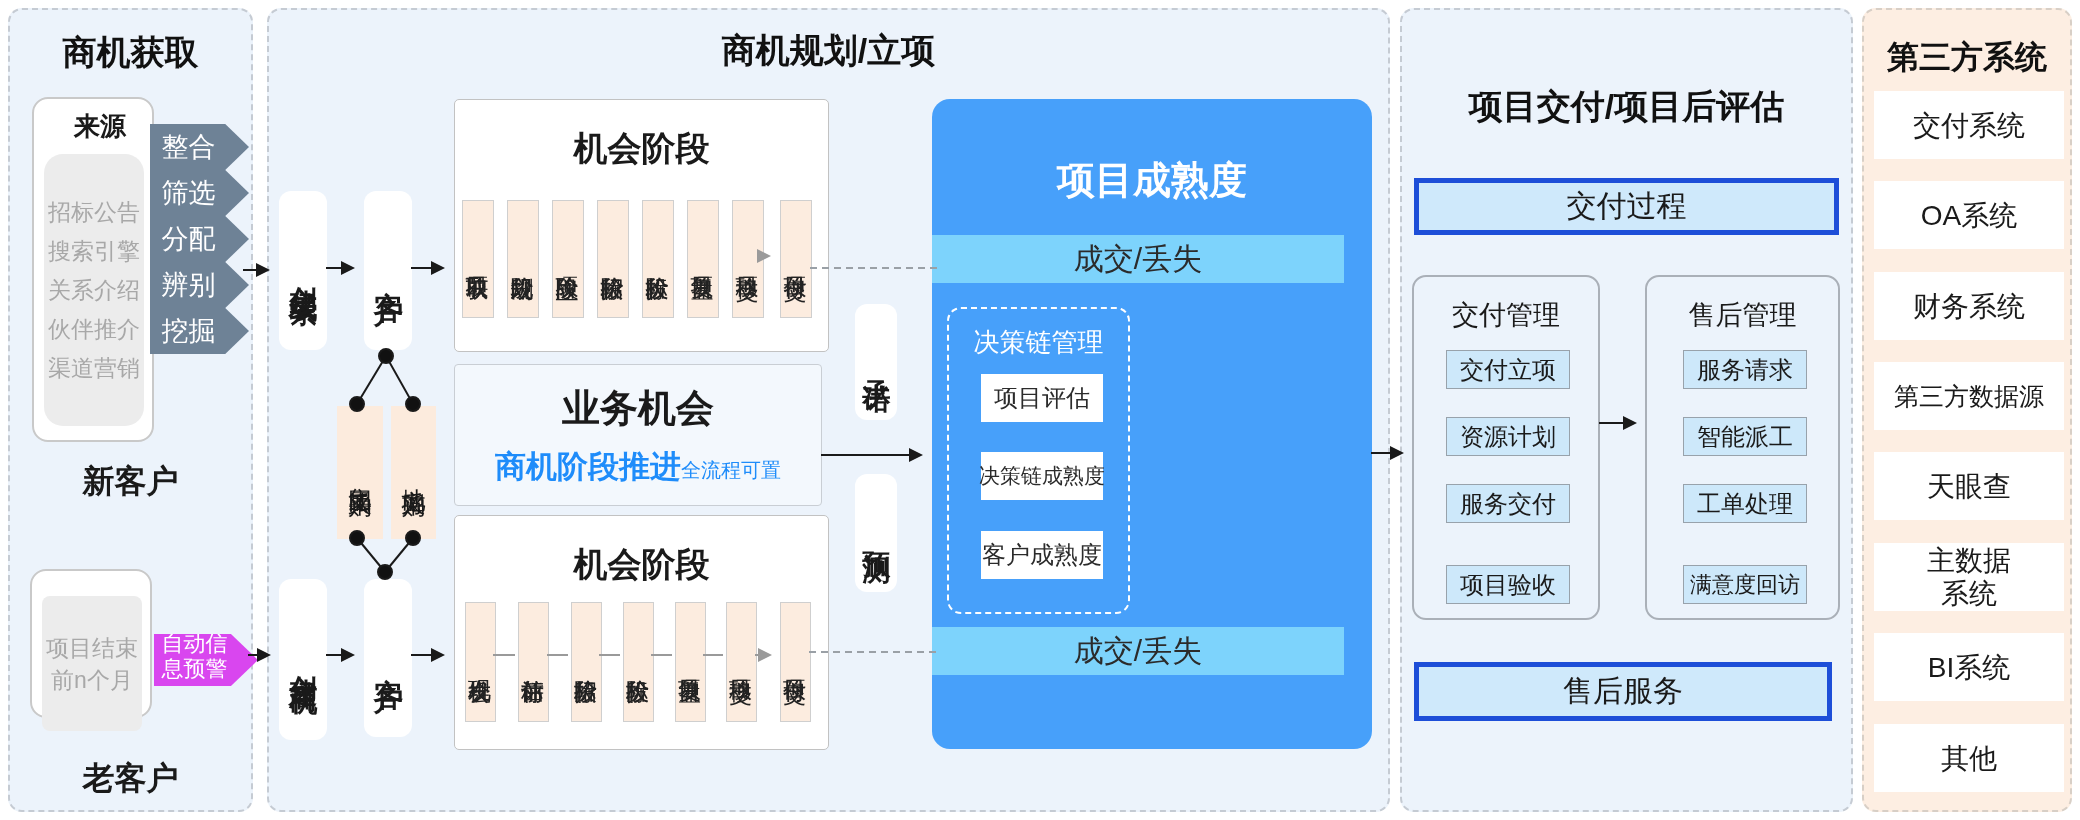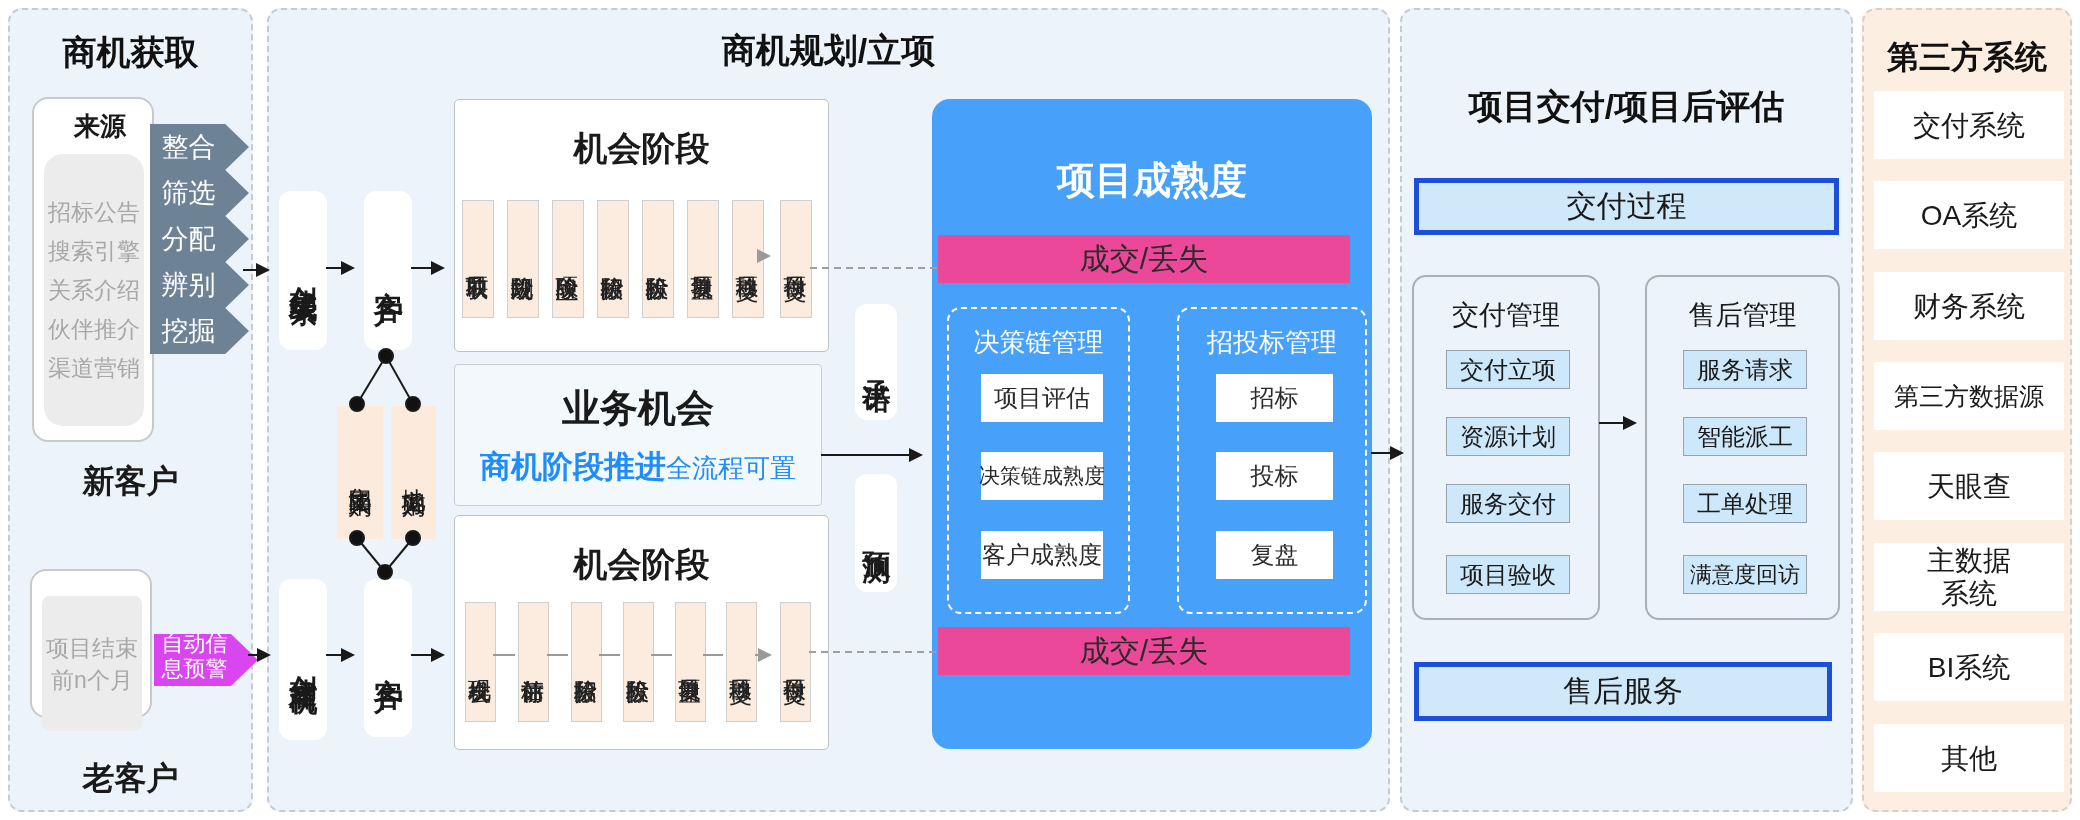--- a/index.html
+++ b/index.html
@@ -70,49 +70,49 @@
   #stage-bottom .stage-row div:nth-of-type(1){left:10px} #stage-bottom .stage-row div:nth-of-type(2){left:63px}
   #stage-bottom .stage-row div:nth-of-type(3){left:116px}#stage-bottom .stage-row div:nth-of-type(4){left:168px}
   #stage-bottom .stage-row div:nth-of-type(5){left:220px}#stage-bottom .stage-row div:nth-of-type(6){left:271px}
   #stage-bottom .stage-row div:nth-of-type(7){left:325px}
 
   .biz-box { position:absolute; left:185px; top:354px; width:368px; height:142px;
     background:#f3f8fd; border:1px solid #c9ced4; border-radius:4px; text-align:center; }
   .biz-title { margin-top:18px; font-size:38px; font-weight:700; }
   .biz-sub { margin-top:12px; color:#1e8cfa; }
   .biz-sub .main { font-size:31px; font-weight:600; }
-  .biz-sub .small { font-size:26px; }
+  .biz-sub .small { font-size:20px; }
 
   
   .maturity { position:absolute; left:663px; top:89px; width:440px; height:650px;
     background:#47a0fa; border-radius:18px; }
   .maturity-title { position:absolute; top:56px; width:100%; text-align:center;
     color:#fff; font-size:38px; font-weight:700; }
-  .deal-bar { position:absolute; left:6px; width:412px; height:48px; background:#ec4899;
+  .deal-bar { position:absolute; left:0; width:412px; height:48px; background:#7dd3fc;
     display:flex; align-items:center; justify-content:center; font-size:30px; color:#2b2b2b; }
   .sub-dash { position:absolute; top:208px; height:307px; border:2px dashed #fff; border-radius:14px; }
   .sub-dash-title { position:absolute; top:16px; width:100%; text-align:center; color:#fff; font-size:26px; }
   .sub-items div { position:absolute; height:48px; background:#fff; color:#2b2b2b; font-size:24px;
     display:flex; align-items:center; justify-content:center; white-space:nowrap; }
   .sub-dash.left  { left:15px;  width:183px; }
   .sub-dash.right { left:245px; width:190px; }
   .sub-dash.left  .sub-items div { left:32px; width:122px; }
   .sub-dash.right .sub-items div { left:37px; width:117px; }
   .sub-items div:nth-of-type(1){top:65px} .sub-items div:nth-of-type(2){top:143px} .sub-items div:nth-of-type(3){top:222px}
   .sub-dash.left .sub-items div:nth-of-type(2){font-size:21px;}
 
   
   .wide-bar { position:absolute; left:12px; background:#cfe9fb; border:5px solid #1d4ed8;
     display:flex; align-items:center; justify-content:center; font-size:30px; }
   .mgmt-box { position:absolute; top:265px; height:345px; border:2px solid #aab0b8; border-radius:14px; }
   .mgmt-title { position:absolute; top:20px; width:100%; text-align:center; font-size:27px; }
   .mgmt-items div { position:absolute; height:39px; background:#cde8fa; border:1px solid #98a2ab;
     font-size:24px; display:flex; align-items:center; justify-content:center; white-space:nowrap; }
   .mgmt-items div:nth-of-type(1){top:73px} .mgmt-items div:nth-of-type(2){top:140px}
-  .mgmt-items div:nth-of-type(3){top:207px}.mgmt-items div:nth-of-type(4){top:278px}
+  .mgmt-items div:nth-of-type(3){top:207px}.mgmt-items div:nth-of-type(4){top:288px}
   #delivery-mgmt { left:10px; width:188px; }
   #delivery-mgmt .mgmt-items div { left:32px; width:124px; }
   #aftersales-mgmt { left:243px; width:195px; }
   #aftersales-mgmt .mgmt-items div { left:36px; width:124px; }
   #aftersales-mgmt .mgmt-items div:nth-of-type(4){font-size:22px;}
 
   
   .tp-items div { position:absolute; left:10px; width:190px; height:68px; background:#fff;
     display:flex; align-items:center; justify-content:center; font-size:28px; text-align:center;
     line-height:33px; white-space:pre-line; }
@@ -219,29 +219,20 @@
       <div class="maturity-title">项目成熟度</div>
       <div class="deal-bar" style="top:136px">成交/丢失</div>
 
       <div class="sub-dash left">
         <div class="sub-dash-title">决策链管理</div>
         <div class="sub-items">
 
         <div>项目评估</div>
             <div>决策链成熟度</div>
             <div>客户成熟度</div>
-          </div>
-      </div>
-      <div class="sub-dash right">
-        <div class="sub-dash-title">招投标管理</div>
-        <div class="sub-items">
-
-        <div>招标</div>
-            <div>投标</div>
-            <div>复盘</div>
           </div>
       </div>
 
       <div class="deal-bar" style="top:528px">成交/丢失</div>
     </div>
   </div>
 
   <div class="panel blue" id="p3">
     <div class="panel-title" style="top:74px">项目交付/项目后评估</div>
 

